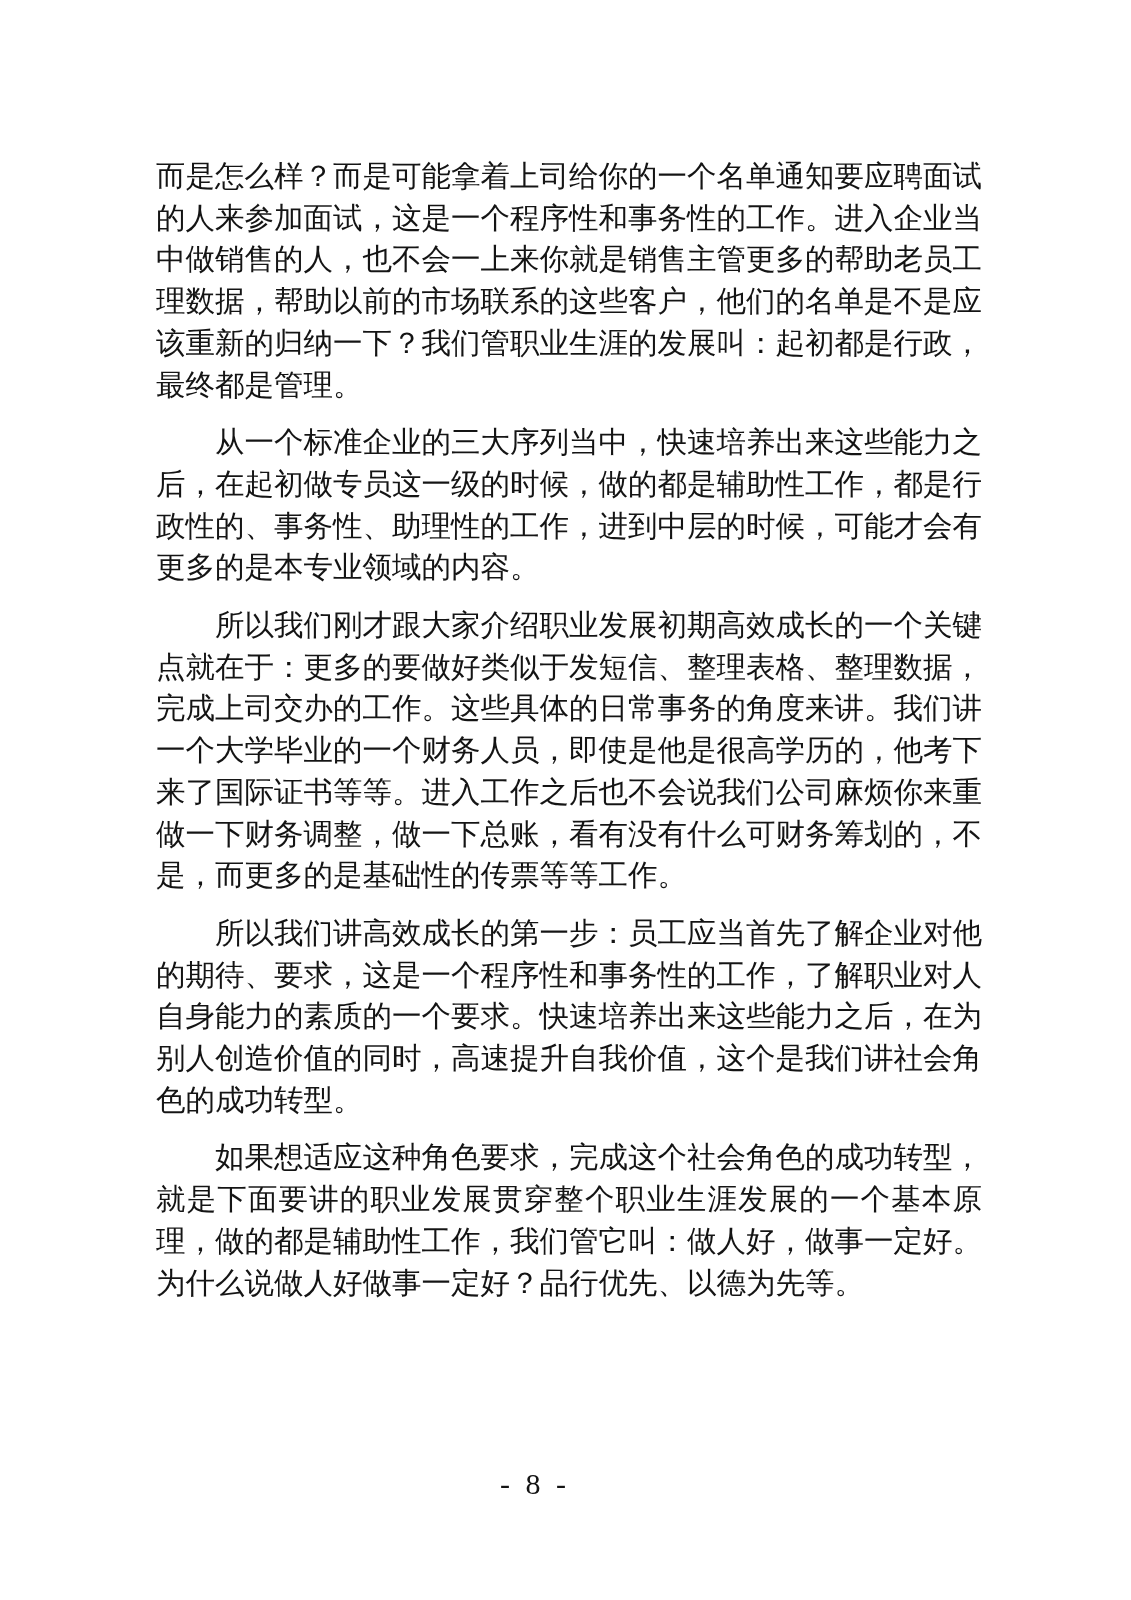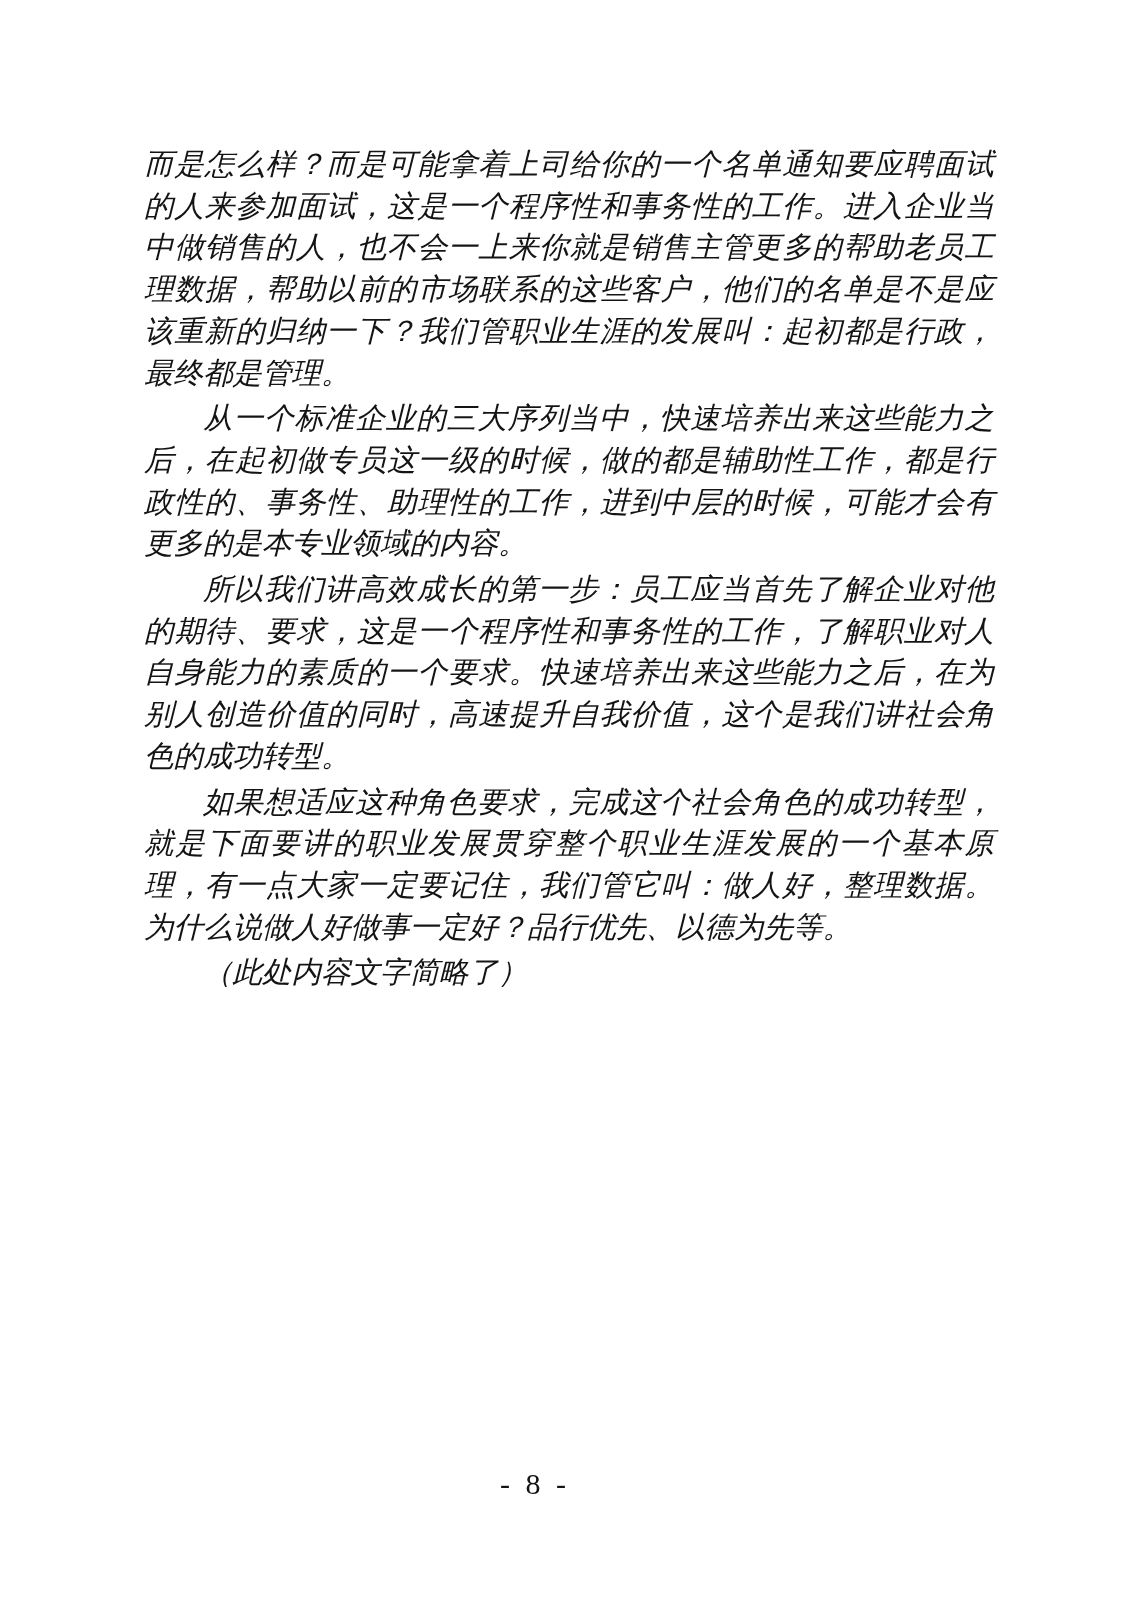--- a/index.html
+++ b/index.html
@@ -27,24 +27,23 @@
     top: 140px;
     width: 858px;
     color: #141414;
     font-size: 29.5px;
     line-height: 41.7px;
     text-align: justify;
     text-justify: inter-character;
     letter-spacing: 0;
   }
   .page-text p {
-    margin: 4px;
+    margin: 16px;
     padding: 0;
     text-indent: 2em;
-    font-style: italic;
   }
   .page-text p.noindent {
     text-indent: 0;
   }
   .speaker-label {
     font-weight: bold;
   }
   .page-footer {
     position: absolute;
     left: 106px;
@@ -61,24 +60,24 @@
 <body>
 
 <div class="page">
 
   <div class="page-text">
     <p class="noindent">而是怎么样？而是可能拿着上司给你的一个名单通知要应聘面试的人来参加面试，这是一个程序性和事务性的工作。进入企业当中做销售的人，也不会一上来你就是销售主管更多的帮助老员工理数据，帮助以前的市场联系的这些客户，他们的名单是不是应该重新的归纳一下？我们管职业生涯的发展叫：起初都是行政，最终都是管理。</p>
 
 
     <p>从一个标准企业的三大序列当中，快速培养出来这些能力之后，在起初做专员这一级的时候，做的都是辅助性工作，都是行政性的、事务性、助理性的工作，进到中层的时候，可能才会有更多的是本专业领域的内容。</p>
 
+    <p>所以我们刚才跟大家介绍职业发展初期高效成长的一个关键点就在于：更多的要做好类似于发短信、整理表格、整理数据，完成上司交办的工作。这些具体的日常事务的角度来讲。我们讲一个大学毕业的一个财务人员，即使是他是很高学历的，他考下来了国际证书等等。进入工作之后也不会说我们公司麻烦你来重做一下财务调整，做一下总账，看有没有什么可财务筹划的，不是，而更多的是基础性的传票等等工作。</p>
 
     <p>所以我们讲高效成长的第一步：员工应当首先了解企业对他的期待、要求，这是一个程序性和事务性的工作，了解职业对人自身能力的素质的一个要求。快速培养出来这些能力之后，在为别人创造价值的同时，高速提升自我价值，这个是我们讲社会角色的成功转型。</p>
 
 
-    <p>如果想适应这种角色要求，完成这个社会角色的成功转型，就是下面要讲的职业发展贯穿整个职业生涯发展的一个基本原理，有一点大家一定要记住，我们管它叫：做人好，整理数据。为什么说做人好做事一定好？品行优先、以德为先等。</p>
+    <p>如果想适应这种角色要求，完成这个社会角色的成功转型，就是下面要讲的职业发展贯穿整个职业生涯发展的一个基本原理，做的都是辅助性工作，我们管它叫：做人好，做事一定好。为什么说做人好做事一定好？品行优先、以德为先等。</p>
 
-    <p>（此处内容文字简略了）</p>
   </div>
 
   <div class="page-footer">- 8 -</div>
 
 </div>
 
 </body></html>

